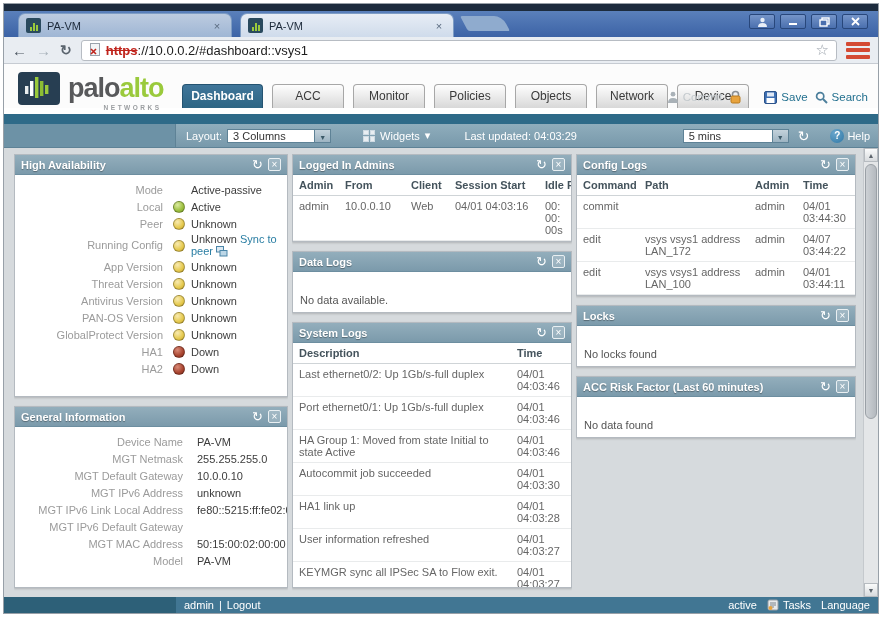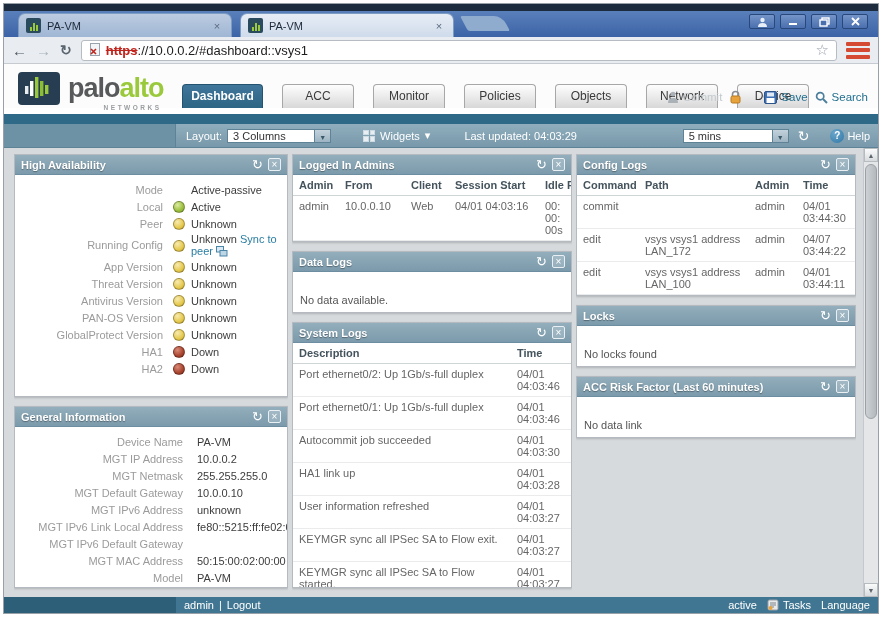--- a/index.html
+++ b/index.html
@@ -32,21 +32,21 @@
   .burger { width:24px; height:17px; display:flex; flex-direction:column; justify-content:space-between; }
   .burger i { display:block; height:4px; border-radius:1px; background:#d44a33; }
 
   
   .appheader { position:absolute; left:0; right:0; top:60px; height:44px; background:#fcfcfc; }
   .logo { position:absolute; left:14px; top:8px; display:flex; align-items:center; gap:8px; }
   .logomark { width:42px; height:33px; }
   .wordmark { position:relative; font-size:27px; font-weight:600; letter-spacing:-1px; line-height:1; }
   .wm-palo { color:#58595b; } .wm-alto { color:#9aca3c; }
   .wm-net { position:absolute; right:2px; bottom:-9px; font-size:6.5px; font-weight:bold; letter-spacing:2.5px; color:#9a9da0; }
-  .navtabs { position:absolute; left:178px; bottom:0; display:flex; gap:19px; align-items:flex-end; }
+  .navtabs { position:absolute; left:178px; bottom:0; display:flex; gap:9px; align-items:flex-end; }
   .ntab { width:72px; height:24px; line-height:23px; text-align:center; font-size:12px; color:#3a3a3a; background:linear-gradient(#fefefe,#d8d8d8); border:1px solid #a7a7a7; border-bottom:none; border-radius:4px 4px 0 0; cursor:pointer; }
   .ntab.active { width:81px; background:linear-gradient(#40769a,#2d6584); color:#fff; font-weight:bold; border-color:#245371; }
   .hactions { position:absolute; right:10px; top:26px; display:flex; align-items:center; gap:7px; font-size:11.5px; }
   .hact { display:flex; align-items:center; gap:4px; cursor:pointer; }
   .commit-txt { color:#c3c9cd; }
   .teal-txt { color:#23708f; }
   .gap14 { width:8px; }
 
   .tealbar { position:absolute; left:0; right:0; top:110px; height:10px; background:#2e6a88; }
 
@@ -354,24 +354,20 @@
       <div class="widget wgrow">
         <div class="whead">
           <span class="wtitle">General Information</span>
           <span class="wic refresh">↻</span>
           <span class="wic close">×</span>
         </div>
         <div class="wbody gi-body">
           <div class="kvrow">
               <span class="kvlab gilab">Device Name</span>
               <span class="gival">PA-VM</span>
-            </div>
-          <div class="kvrow">
-              <span class="kvlab gilab">MGT IP Address</span>
-              <span class="gival">10.0.0.2</span>
             </div>
           <div class="kvrow">
               <span class="kvlab gilab">MGT Netmask</span>
               <span class="gival">255.255.255.0</span>
             </div>
           <div class="kvrow">
               <span class="kvlab gilab">MGT Default Gateway</span>
               <span class="gival">10.0.0.10</span>
             </div>
           <div class="kvrow">
@@ -458,25 +454,29 @@
                 <col style="width:60px">
               </colgroup>
             <thead>
                 <tr>
               <th>Description</th>
               <th>Time</th>
             </tr>
               </thead>
             <tbody>
               <tr>
-                  <td>Port ethernet0/2: Up 1Gb/s-full duplex</td>
+                  <td>Last ethernet0/2: Up 1Gb/s-full duplex</td>
                   <td>04/01 04:03:46</td>
                 </tr>
               <tr>
                   <td>Port ethernet0/1: Up 1Gb/s-full duplex</td>
+                  <td>04/01 04:03:46</td>
+                </tr>
+              <tr>
+                  <td>HA Group 1: Moved from state Initial to state Active</td>
                   <td>04/01 04:03:46</td>
                 </tr>
               <tr>
                   <td>Autocommit job succeeded</td>
                   <td>04/01 04:03:30</td>
                 </tr>
               <tr>
                   <td>HA1 link up</td>
                   <td>04/01 04:03:28</td>
                 </tr>
@@ -554,21 +554,21 @@
         </div>
         <div class="wbody emptymsg">No locks found</div>
       </div>
 
       <div class="widget">
         <div class="whead">
           <span class="wtitle">ACC Risk Factor (Last 60 minutes)</span>
           <span class="wic refresh">↻</span>
           <span class="wic close">×</span>
         </div>
-        <div class="wbody emptymsg">No data link</div>
+        <div class="wbody emptymsg">No data found</div>
       </div>
     </div>
   </div>
 
   <div class="vscroll">
     <div class="varrow up">▲</div>
     <div class="vthumb"></div>
     <div class="varrow down">▼</div>
   </div>
 

